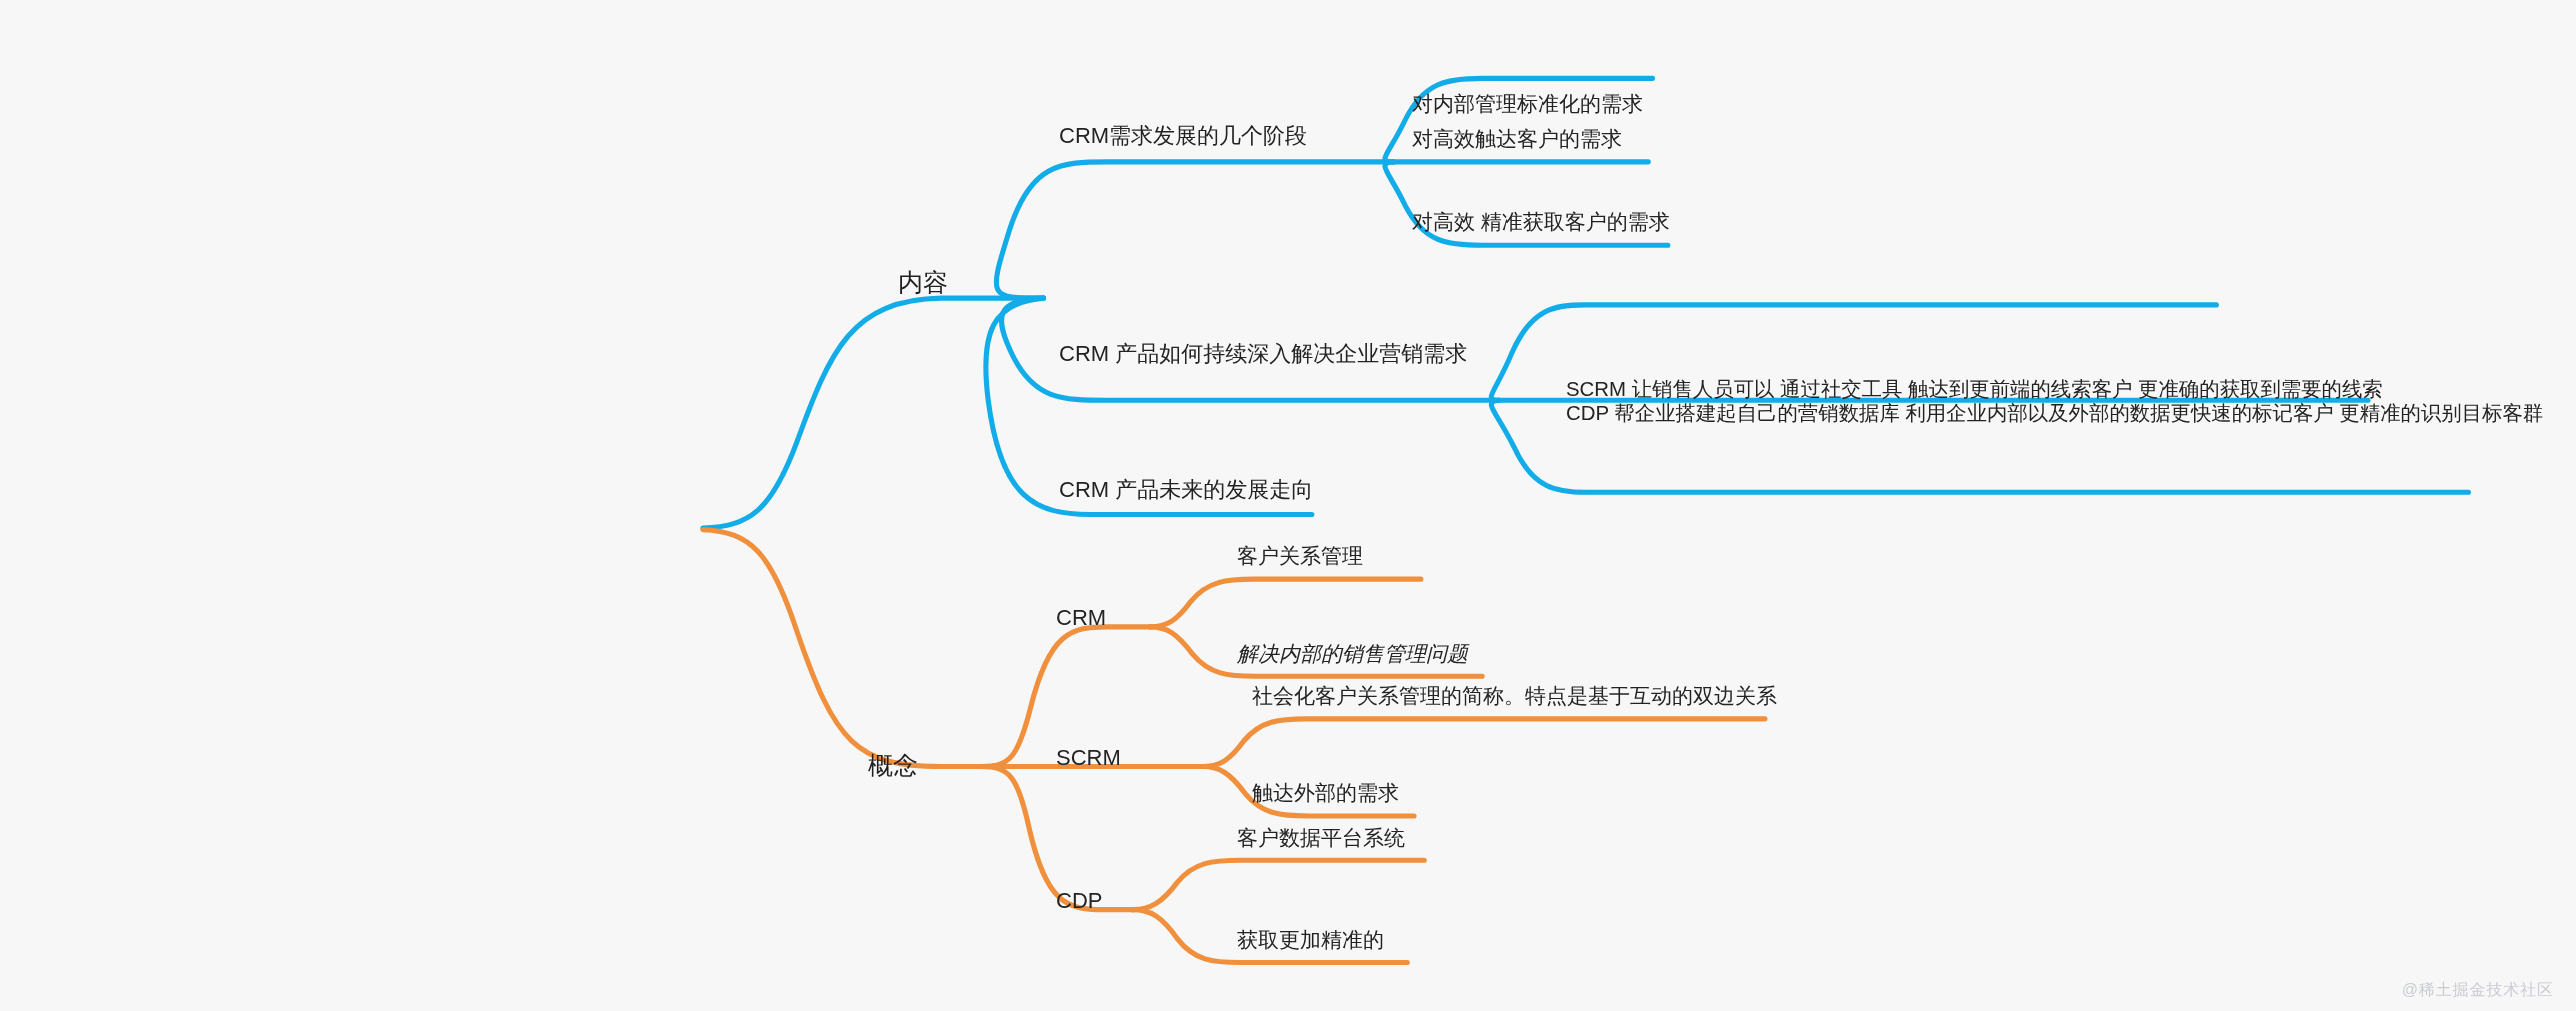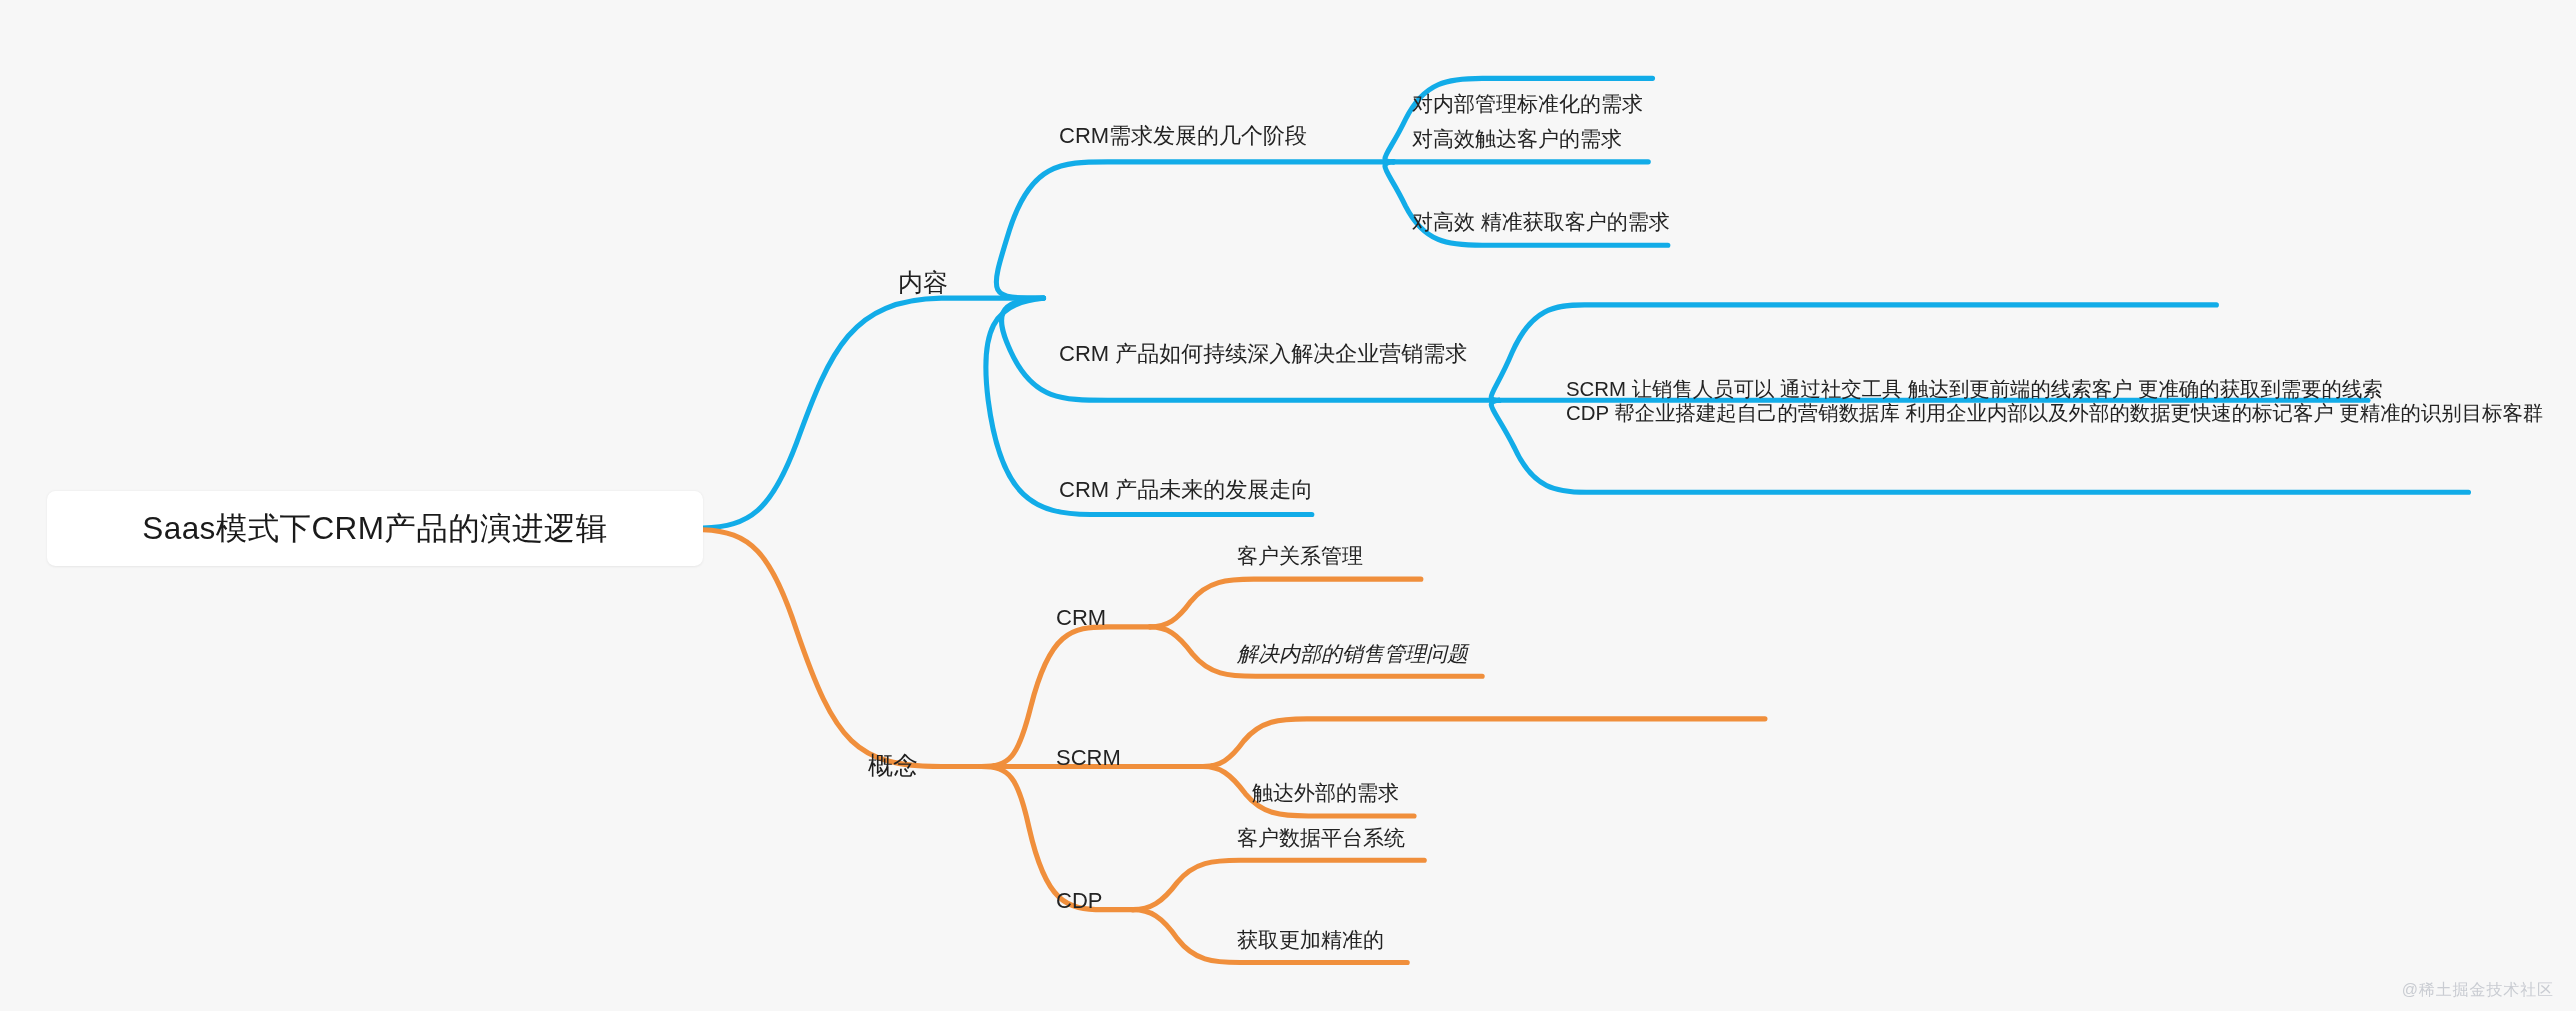--- a/index.html
+++ b/index.html
@@ -119,23 +119,20 @@
 
       <path stroke="#f08f3c" stroke-width="6" d="M 1412 900 C 1432 900, 1444 892, 1460 870 C 1480 846, 1502 844, 1534 844 L 2072 844"></path>
       <path stroke="#f08f3c" stroke-width="6" d="M 1412 900 C 1432 900, 1444 908, 1462 932 C 1482 956, 1504 958, 1536 958 L 1660 958"></path>
 
       <path stroke="#f08f3c" stroke-width="6" d="M 1330 1068 C 1350 1068, 1364 1060, 1382 1036 C 1402 1012, 1424 1010, 1456 1010 L 1672 1010"></path>
       <path stroke="#f08f3c" stroke-width="6" d="M 1330 1068 C 1350 1068, 1364 1076, 1382 1102 C 1402 1128, 1424 1130, 1456 1130 L 1652 1130"></path>
 
     </g>
   </svg>
 
-  <div id="root-node">
-    <span class="node-text">Saas模式下CRM产品的演进逻辑</span>
-  </div>
 
   <div class="node-label level1-label" style="left:868px; top:267px;margin-left:30px;">内容</div>
 
   <div class="node-label level1-label" style="left:868px; top:750px;">概念</div>
 
   <div class="node-label level2-label" style="left:1059px; top:123px;">CRM需求发展的几个阶段</div>
 
   <div class="node-label level2-label" style="left:1059px; top:341px;">CRM 产品如何持续深入解决企业营销需求</div>
 
   <div class="node-label level2-label" style="left:1059px; top:477px;">CRM 产品未来的发展走向</div>
@@ -154,20 +151,21 @@
   <div class="node-label level2-label" style="left:1056px; top:605px;">CRM</div>
 
   <div class="node-label level2-label" style="left:1056px; top:745px;">SCRM</div>
 
   <div class="node-label level2-label" style="left:1056px; top:888px;">CDP</div>
 
   <div class="node-label level3-label" style="left:1237px; top:543px;">客户关系管理</div>
 
   <div class="node-label level3-label" style="left:1237px; top:641px;font-style:italic;">解决内部的销售管理问题</div>
 
+  <div class="node-label level3-label" style="left:1252px; top:683px;">社会化客户关系管理的简称。特点是基于互动的双边关系</div>
 
   <div class="node-label level3-label" style="left:1252px; top:780px;">触达外部的需求</div>
 
   <div class="node-label level3-label" style="left:1237px; top:825px;">客户数据平台系统</div>
 
   <div class="node-label level3-label" style="left:1237px; top:927px;">获取更加精准的</div>
 
   <div id="watermark">@稀土掘金技术社区</div>
 
 </div>

